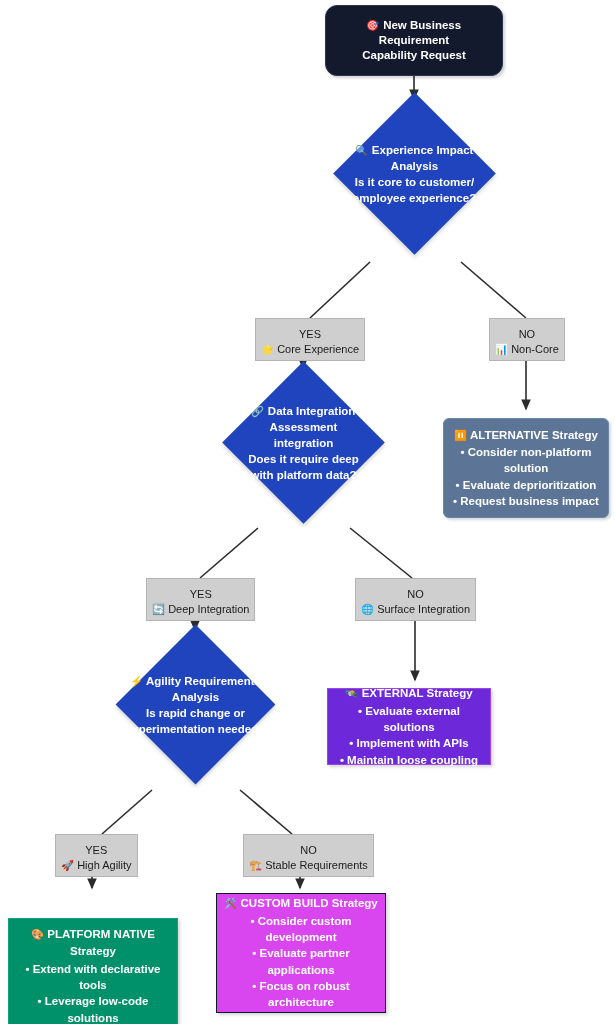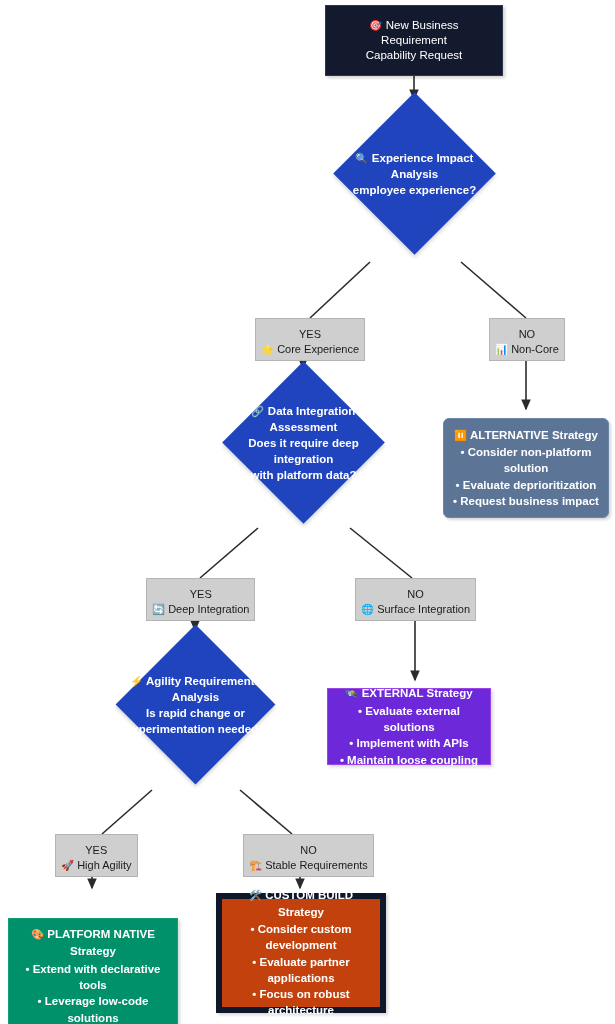--- a/index.html
+++ b/index.html
@@ -28,22 +28,23 @@
   }
 
   .node {
     position: absolute;
     box-sizing: border-box;
     display: flex;
     align-items: center;
     justify-content: center;
     text-align: center;
     color: #ffffff;
-    font-weight: normal;
+    font-weight: bold;
     line-height: 1.33;
+    border-radius: 12px;
   }
 
   
   .start-node {
     background: #141a2e;
     border: 1px solid #2a3550;
     font-size: 11.5px;
     box-shadow: 2px 2px 3px rgba(0,0,0,0.18);
   }
 
@@ -91,21 +92,21 @@
     text-align: center;
     padding: 7px 6px;
     box-shadow: 2px 2px 3px rgba(0,0,0,0.16);
   }
   .outcome .o-title { display: block; margin-bottom: 1px; }
   .outcome .o-item  { display: block; }
 
   .outcome.alternative { background: #5c7597; border: 1px solid #6d85a6; }
   .outcome.external    { background: #6d28d9; border: 1px solid #9a45e8; }
   .outcome.platform    { background: #01916a; border: 1px solid #12a079; }
-  .outcome.custom      { background: #c2410c; border: 6px solid #0f172a; }
+  .outcome.custom      { background: #d946ef; border: 1px solid #0f172a; text-align: right; }
 
   
   .edge-label {
     position: absolute;
     box-sizing: border-box;
     background: #cfcfcf;
     border: 1px solid #b4b4b4;
     color: #1b1b1b;
     font-size: 11px;
     font-weight: normal;
@@ -169,20 +170,21 @@
   </div>
 
   <div class="diamond-wrap" style="left:357px; top:116px; width:115px; height:115px;text-decoration:underline;">
     <div class="diamond-shape"></div>
     <div class="diamond-text">
       <span class="t-head">
         <span class="ico">🔍</span>
         <span>Experience Impact</span>
       </span>
       <span class="t-head">Analysis</span>
+      <span class="t-sub">Is it core to customer/</span>
       <span class="t-sub">employee experience?</span>
     </div>
   </div>
 
   <div class="edge-label" style="left:255px; top:318px;">
     <span class="el-top">YES</span>
     <span class="el-bot">
       <span class="ico">⭐</span>
       <span>Core Experience</span>
     </span>
@@ -208,22 +210,22 @@
   </div>
 
   <div class="diamond-wrap" style="left:246px; top:385px; width:115px; height:115px;">
     <div class="diamond-shape"></div>
     <div class="diamond-text">
       <span class="t-head">
         <span class="ico">🔗</span>
         <span>Data Integration</span>
       </span>
       <span class="t-head">Assessment</span>
+      <span class="t-sub">integration</span>
       <span class="t-sub">Does it require deep</span>
-      <span class="t-sub">integration</span>
       <span class="t-sub">with platform data?</span>
     </div>
   </div>
 
   <div class="edge-label" style="left:146px; top:578px;">
     <span class="el-top">YES</span>
     <span class="el-bot">
       <span class="ico">🔄</span>
       <span>Deep Integration</span>
     </span>

